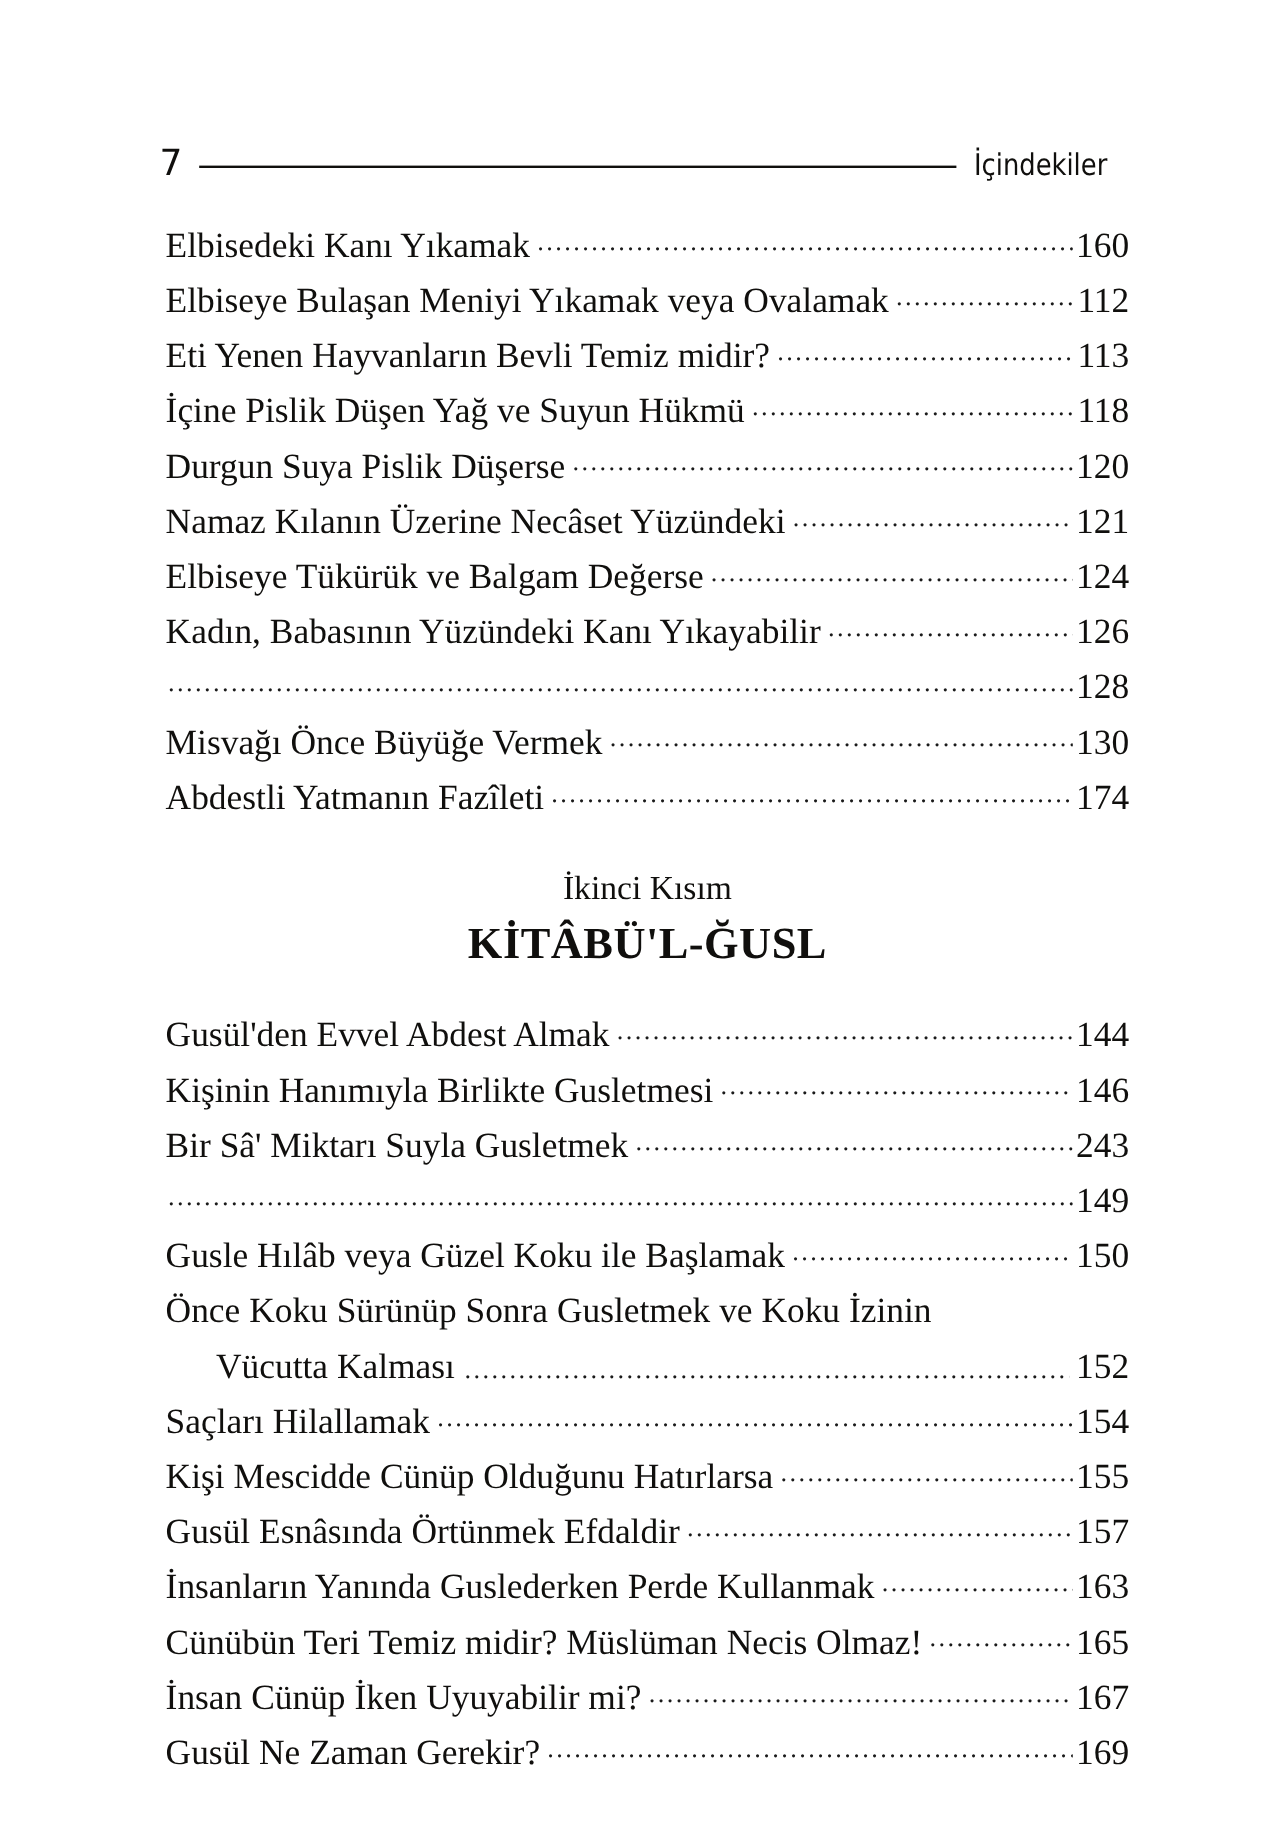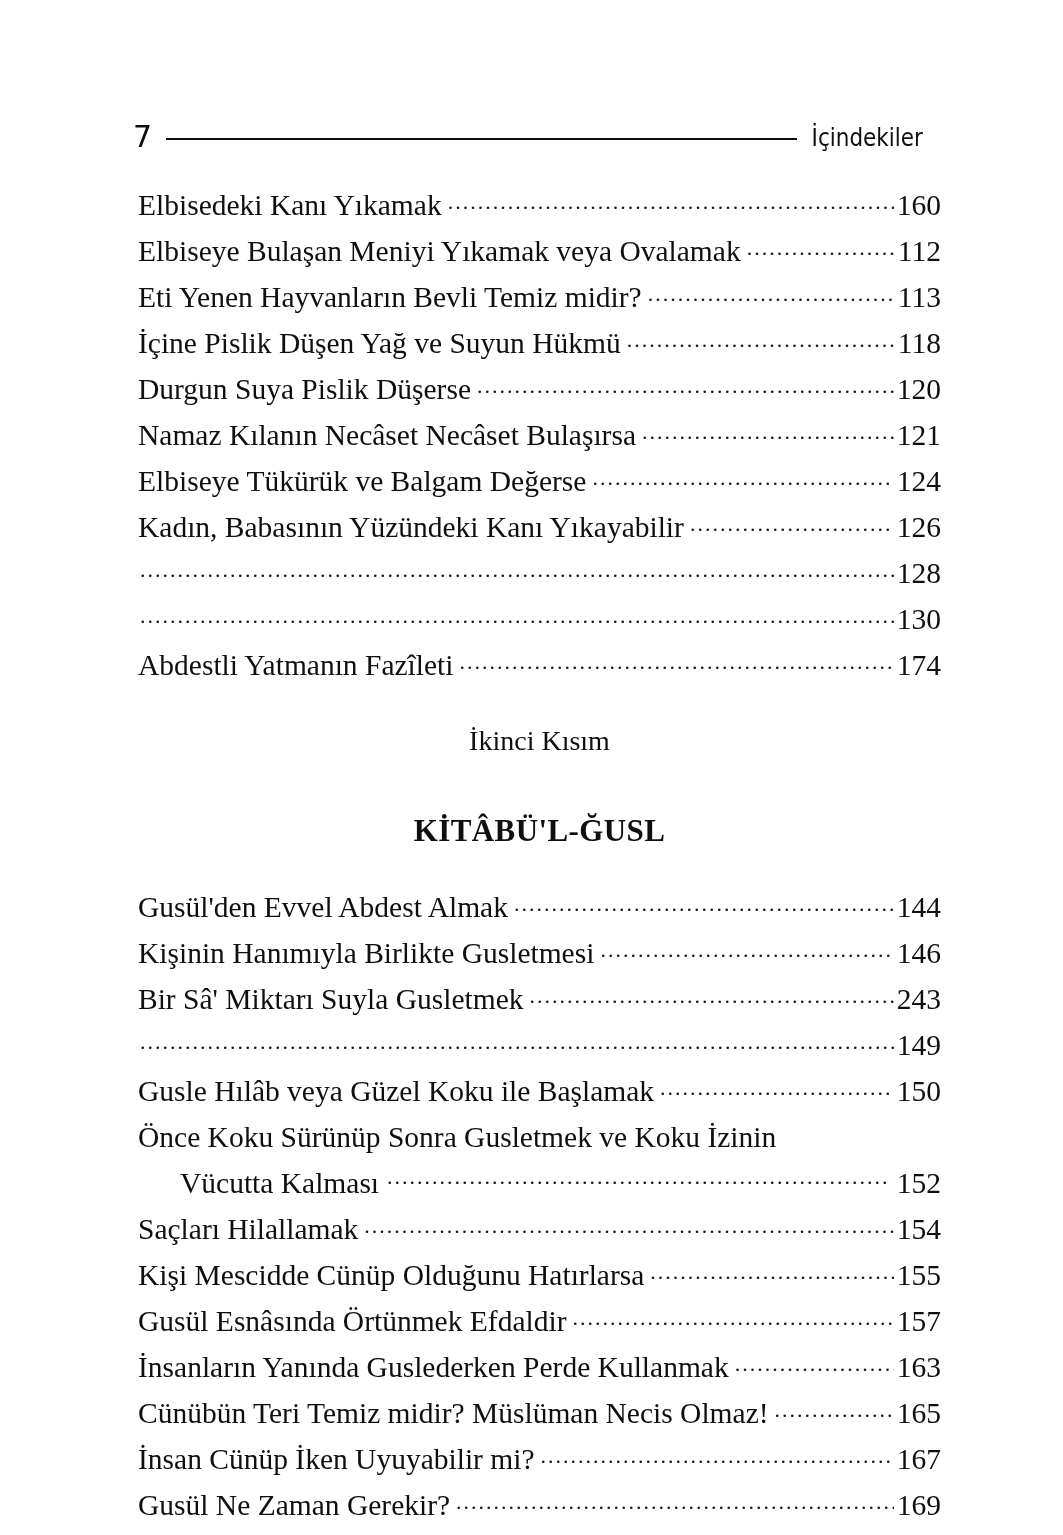--- a/index.html
+++ b/index.html
@@ -108,46 +108,45 @@
   .toc-entry.wrap {
     display: block;
     white-space: normal;
   }
   .toc-entry.wrap .line1 {
     display: block;
     width: 100%;
   }
   .toc-entry.wrap .line2 {
     display: flex;
-    align-items: flex-start;
+    align-items: center;
     width: 100%;
     padding-left: 42px;
     box-sizing: border-box;
     white-space: nowrap;
   }
   .toc-entry.wrap .line2 .label { flex: 0 0 auto; padding-right: 6px; }
   .toc-entry.wrap .line2 .page-no { flex: 0 0 auto; padding-left: 4px; }
 
   
   .part-heading {
     text-align: center;
     width: 100%;
   }
   .part-heading .part-number {
     font-size: 28px;
     line-height: 46px;
     display: block;
   }
   .part-heading .part-title {
-    font-size: 31px;
+    font-size: 37px;
     line-height: 46px;
     font-weight: bold;
     display: block;
     letter-spacing: 0.4px;
-    margin-top: 44px;
   }
   .spacer-before-heading { height: 30px; }
   .spacer-after-heading  { height: 30px; }
 </style>
 </head>
 <body>
 
 <div class="page">
 
   <div class="running-header">
@@ -177,39 +176,40 @@
           <span class="label">İçine Pislik Düşen Yağ ve Suyun Hükmü</span>
           <span class="leader"></span>
           <span class="page-no">118</span>
         </div>
         <div class="toc-entry">
           <span class="label">Durgun Suya Pislik Düşerse</span>
           <span class="leader"></span>
           <span class="page-no">120</span>
         </div>
         <div class="toc-entry">
-          <span class="label">Namaz Kılanın Necâset Necâset Bulaşırsa</span>
+          <span class="label">Namaz Kılanın Üzerine Necâset Yüzündeki</span>
           <span class="leader"></span>
           <span class="page-no">121</span>
         </div>
         <div class="toc-entry">
           <span class="label">Elbiseye Tükürük ve Balgam Değerse</span>
           <span class="leader"></span>
           <span class="page-no">124</span>
         </div>
         <div class="toc-entry">
           <span class="label">Kadın, Babasının Yüzündeki Kanı Yıkayabilir</span>
           <span class="leader"></span>
           <span class="page-no">126</span>
         </div>
         <div class="toc-entry">
           <span class="leader"></span>
           <span class="page-no">128</span>
         </div>
         <div class="toc-entry">
+          <span class="label">Misvağı Önce Büyüğe Vermek</span>
           <span class="leader"></span>
           <span class="page-no">130</span>
         </div>
         <div class="toc-entry">
           <span class="label">Abdestli Yatmanın Fazîleti</span>
           <span class="leader"></span>
           <span class="page-no">174</span>
         </div>
       </div>
 

